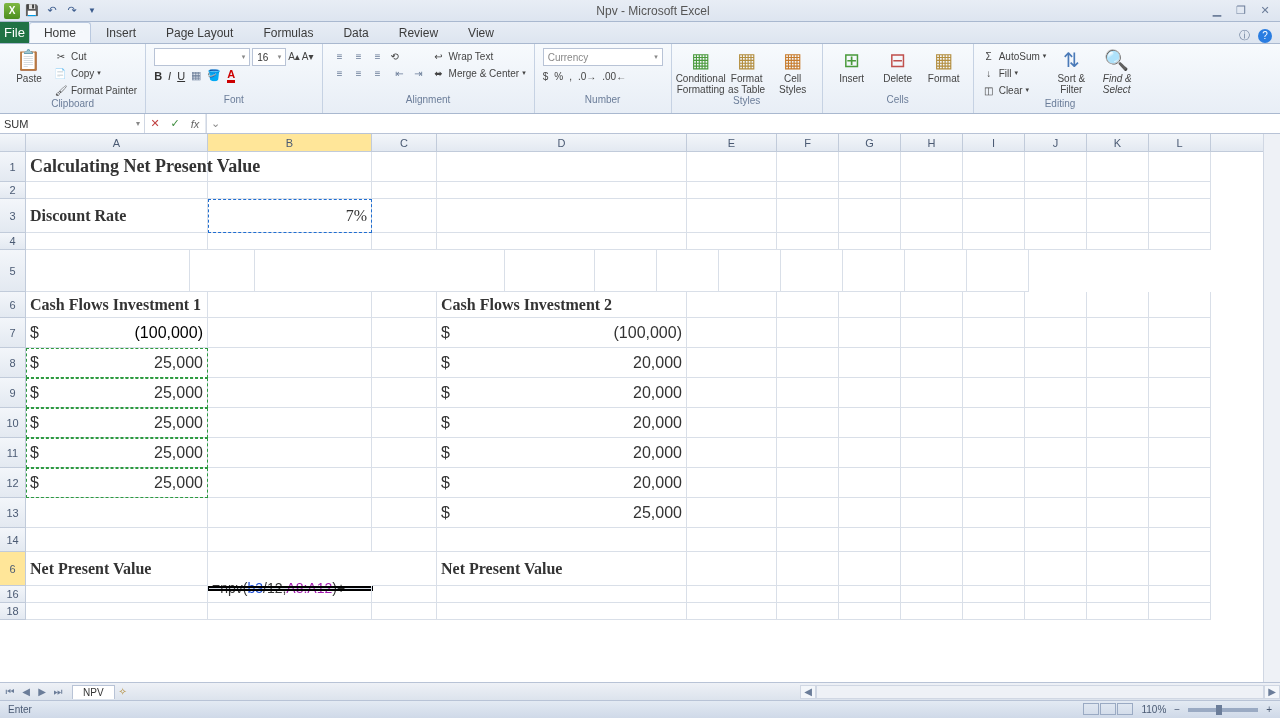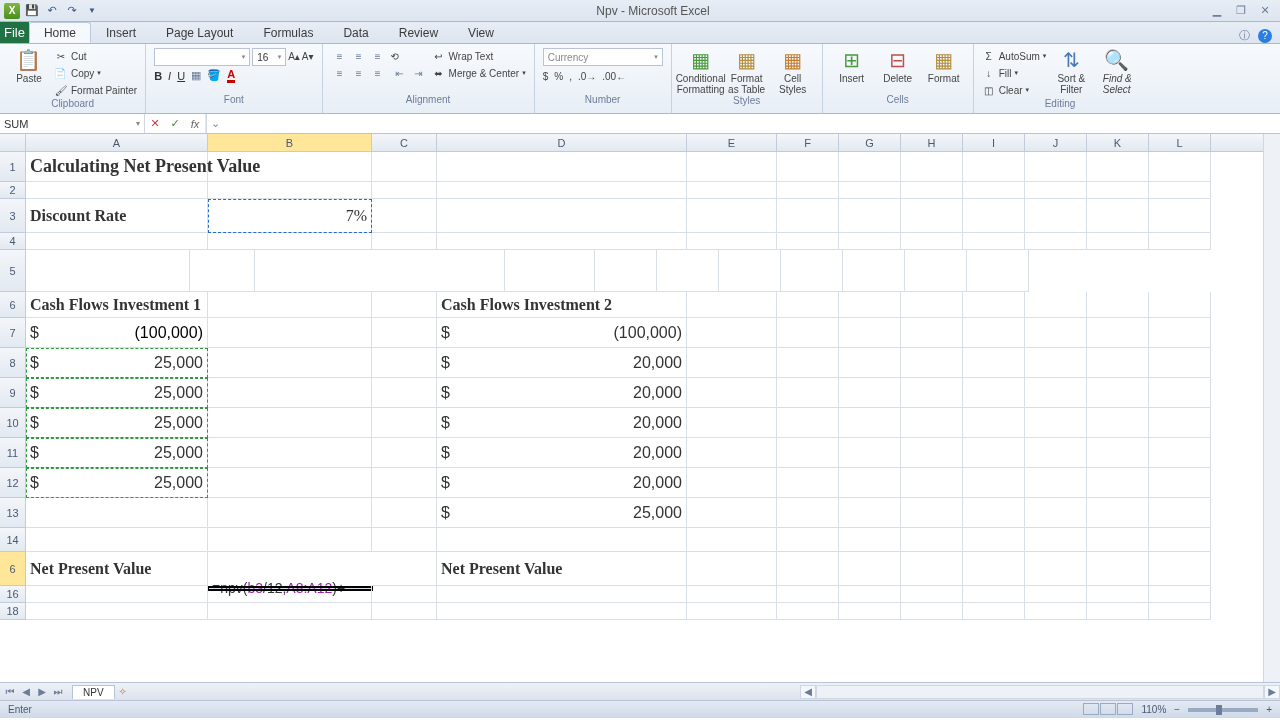--- a/index.html
+++ b/index.html
@@ -67,21 +67,21 @@
 .sheettabs .nav{display:flex;gap:0;padding:0 2px;}
 .sheettabs .nav span{width:16px;display:flex;justify-content:center;color:#6b7d99;}
 .sheettabs .tabname{background:#fff;padding:1px 10px;border:1px solid #b8c3d6;border-bottom:none;margin-left:4px;}
 .sheettabs .hscroll{margin-left:auto;width:480px;height:100%;display:flex;align-items:center;}
 .sheettabs .hscroll .track{flex:1;height:14px;background:#eef1f6;border:1px solid #d0d7e3;position:relative;}
 .sheettabs .hscroll .arrow{width:16px;height:14px;border:1px solid #d0d7e3;display:flex;align-items:center;justify-content:center;color:#6b7d99;background:#f3f6fa;}
 
 .status{height:18px;background:linear-gradient(#e3eaf3,#cfd9e8);display:flex;align-items:center;justify-content:space-between;padding:0 8px;font-size:10px;color:#4a5a73;border-top:1px solid #b8c3d6;}
 .status .right{display:flex;align-items:center;gap:8px;}
 .view-btns span{width:16px;height:12px;border:1px solid #9aaac3;display:inline-block;margin-left:1px;}
-.formula-color1{color:#a21caf;text-align:right;}
+.formula-color1{color:#1d4ed8;text-align:right;}
 .formula-color2{color:#a21caf;}
 </style>
 </head>
 <body>
 
 <div class="titlebar">
   <div class="qat">
     <span class="app-icon">X</span>
     <span class="icon">💾</span>
     <span class="icon">↶</span>

